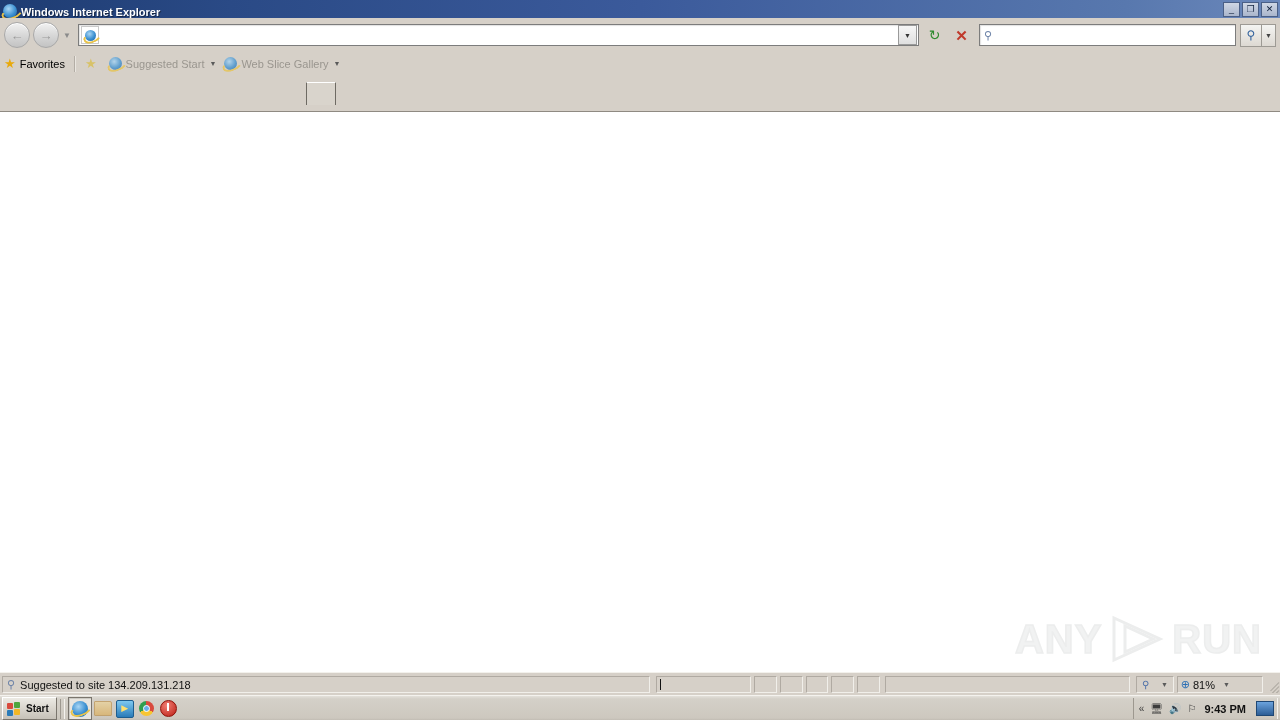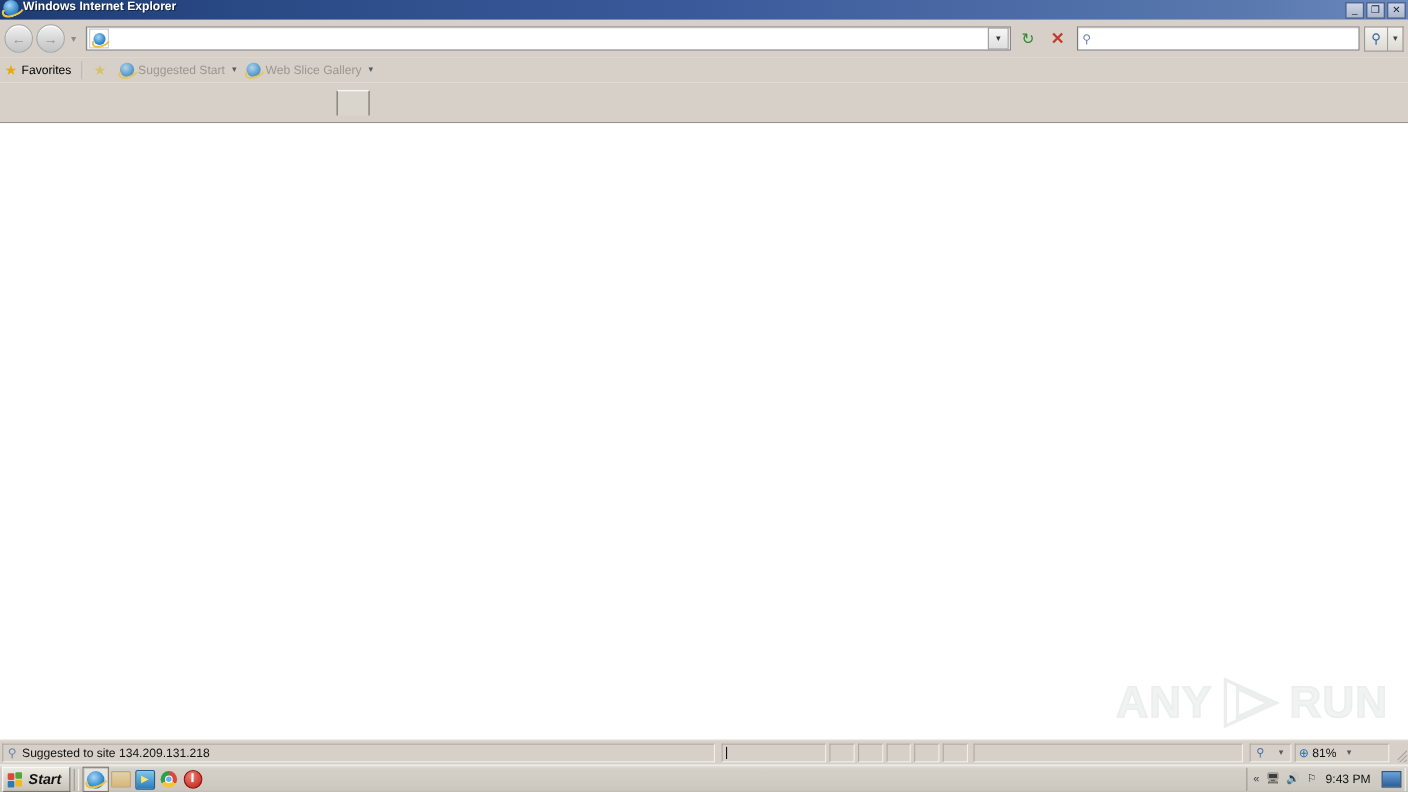--- a/index.html
+++ b/index.html
@@ -10,21 +10,21 @@
     font-size: 11px;
     background: #ffffff;
     -webkit-font-smoothing: none;
   }
   #screen { position: relative; width: 1280px; height: 720px; }
 
   
   .titlebar {
     position: absolute; left: 0; top: 0; width: 1280px; height: 18px;
     background: linear-gradient(to right, #1e3c72 0%, #2a4a86 18%, #3b5a9b 50%, #5878ae 88%, #6b88bb 100%);
-    display: flex; align-items: flex-start;
+    display: flex; align-items: flex-end;
   }
   .titlebar-icon { width: 14px; height: 14px; margin-left: 3px; margin-right: 4px; position: relative; flex: none; }
   .ie-glyph {
     width: 14px; height: 14px; border-radius: 50%;
     background: radial-gradient(circle at 40% 35%, #a9d6f5 0%, #3a8fd0 55%, #1b5fa0 100%);
     position: relative; display: inline-block;
   }
   .ie-glyph::after {
     content: ""; position: absolute; left: -2px; top: 3px; width: 18px; height: 8px;
     border: 2px solid #e8c34a; border-radius: 50%;
@@ -286,21 +286,21 @@
     display: flex; align-items: center;
   }
   .start-btn {
     height: 21px; margin-left: 2px; padding: 0 7px 0 4px;
     background: linear-gradient(to bottom, #eceae4 0%, #d9d5cd 50%, #c6c1b8 100%);
     border: 1px solid #ffffff; border-right-color: #7a756d; border-bottom-color: #7a756d;
     display: flex; align-items: center; gap: 4px;
   }
   .win-flag { width: 15px; height: 14px; position: relative; }
   .win-flag i { position: absolute; width: 6px; height: 6px; border-radius: 1px; }
-  .start-text { font-size: 13px; font-weight: bold; color: #111; font-style: italic; }
+  .start-text { font-size: 10px; font-weight: bold; color: #111; }
   .ql-sep { width: 3px; height: 20px; margin: 0 3px;
     border-left: 1px solid #9d988f; border-right: 1px solid #f5f3ef; }
   .ql-btn {
     width: 22px; height: 21px; display: flex; align-items: center; justify-content: center;
   }
   .ql-btn.active { border: 1px solid #7a756d; background: #e8e5df; box-shadow: inset 1px 1px 0 rgba(0,0,0,.12); }
   .ico-folder { width: 16px; height: 13px; background: linear-gradient(to bottom,#f3d48b,#e0a843); border: 1px solid #b8822c; border-radius: 1px 2px 1px 1px; opacity:.55; }
   .ico-wmp {
     width: 16px; height: 16px; border-radius: 2px;
     background: linear-gradient(to bottom,#7ec8f0,#2a7bb8); border: 1px solid #1d5d8f;
@@ -317,21 +317,21 @@
     background: radial-gradient(circle at 38% 30%, #f07e74, #bb1d13);
     border: 1px solid #8e1109; position: relative;
   }
   .ico-red::after { content:""; position:absolute; left:6px; top:2px; width:2px; height:8px; background:#ffffff; }
   .tray {
     position: absolute; right: 2px; top: 2px; height: 21px;
     display: flex; align-items: center; gap: 6px; padding: 0 4px 0 5px;
     border-left: 1px solid #9d988f; box-shadow: -1px 0 0 #f5f3ef inset;
   }
   .tray-ico { font-size: 10px; color: #3c3c3c; line-height: 1; }
-  .tray-clock { font-size: 11px; color: #111; margin: 0 2px; }
+  .tray-clock { font-size: 11px; color: #111; margin: 0 2px; font-weight: bold; }
   .show-desktop {
     width: 16px; height: 13px; margin-left: 2px;
     background: linear-gradient(to bottom, #6ba3dd, #2c5d96); border: 1px solid #1e4774;
   }
 </style>
 </head>
 <body>
 
 <div id="screen">
 

